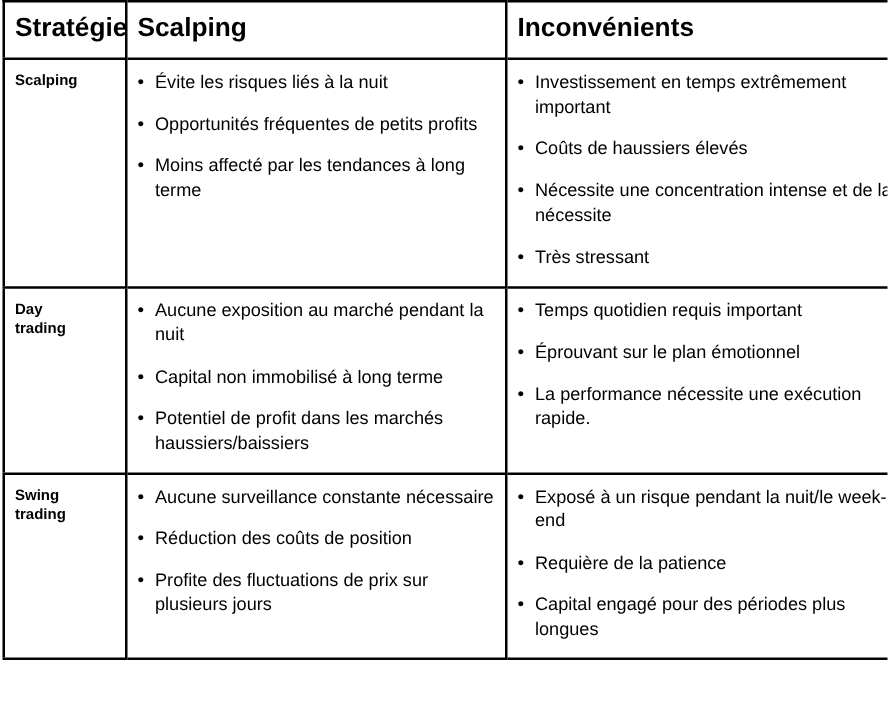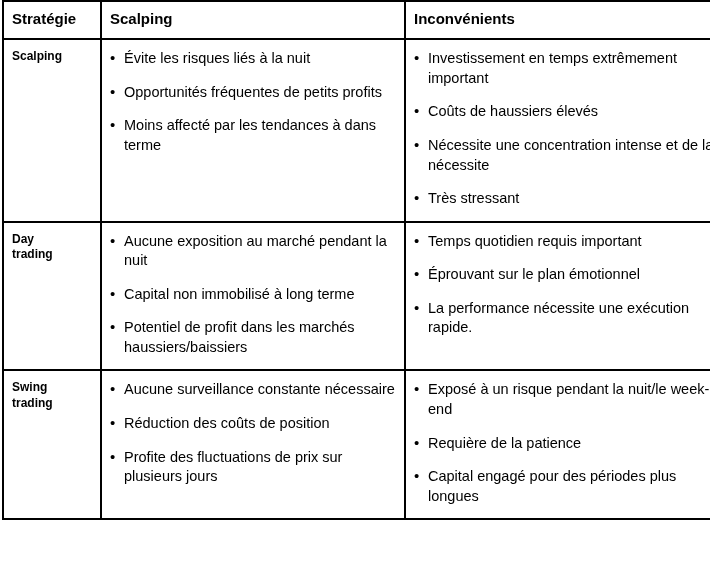--- a/index.html
+++ b/index.html
@@ -48,21 +48,21 @@
   }
   table.strategy-table td.col-adv {
     width: 304px;
     border-right: 2px solid #000;
   }
   table.strategy-table td.col-dis {
     width: 320px;
   }
   table.strategy-table tr.header-row td {
     font-weight: bold;
-    font-size: 15px;
+    font-size: 21px;
   }
   table.strategy-table tr.header-row td.col-adv,
   table.strategy-table tr.header-row td.col-dis {
     font-weight: bold;
   }
   .bullets {
     margin: 0;
     padding: 0;
     list-style: none;
   }
@@ -108,21 +108,21 @@
       </tr>
 
       <tr>
         <td class="col-strategy">
           <span class="strategy-label">Scalping</span>
         </td>
         <td class="col-adv">
           <ul class="bullets">
             <li>Évite les risques liés à la nuit</li>
             <li>Opportunités fréquentes de petits profits</li>
-            <li>Moins affecté par les tendances à dans terme</li>
+            <li>Moins affecté par les tendances à long terme</li>
           </ul>
         </td>
         <td class="col-dis">
           <ul class="bullets">
             <li>Investissement en temps extrêmement important</li>
             <li>Coûts de haussiers élevés</li>
             <li>Nécessite une concentration intense et de la nécessite</li>
             <li>Très stressant</li>
           </ul>
         </td>

